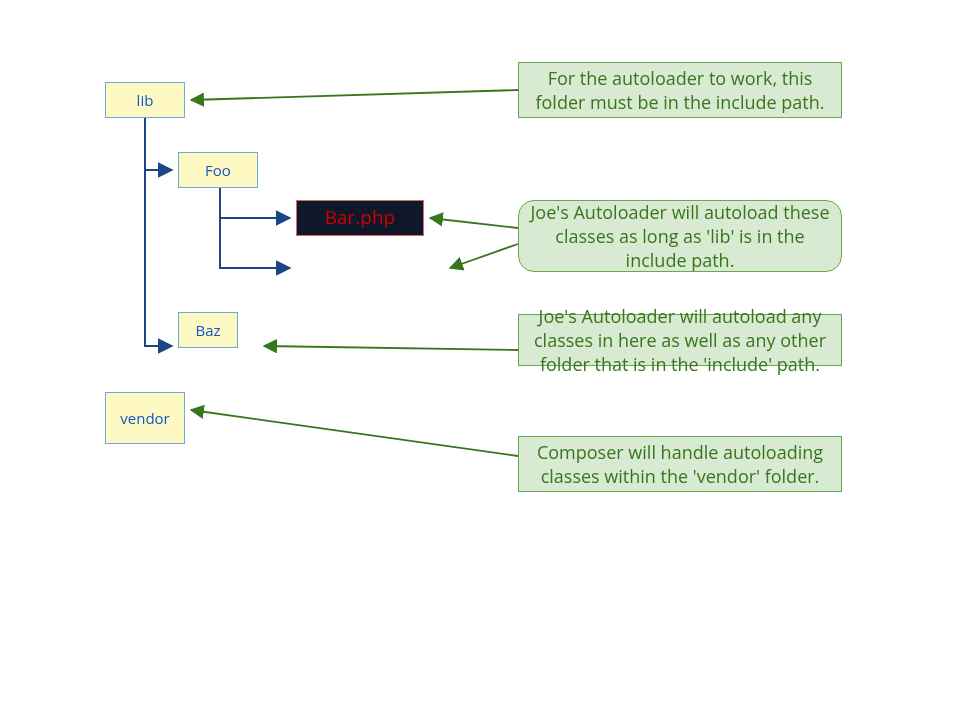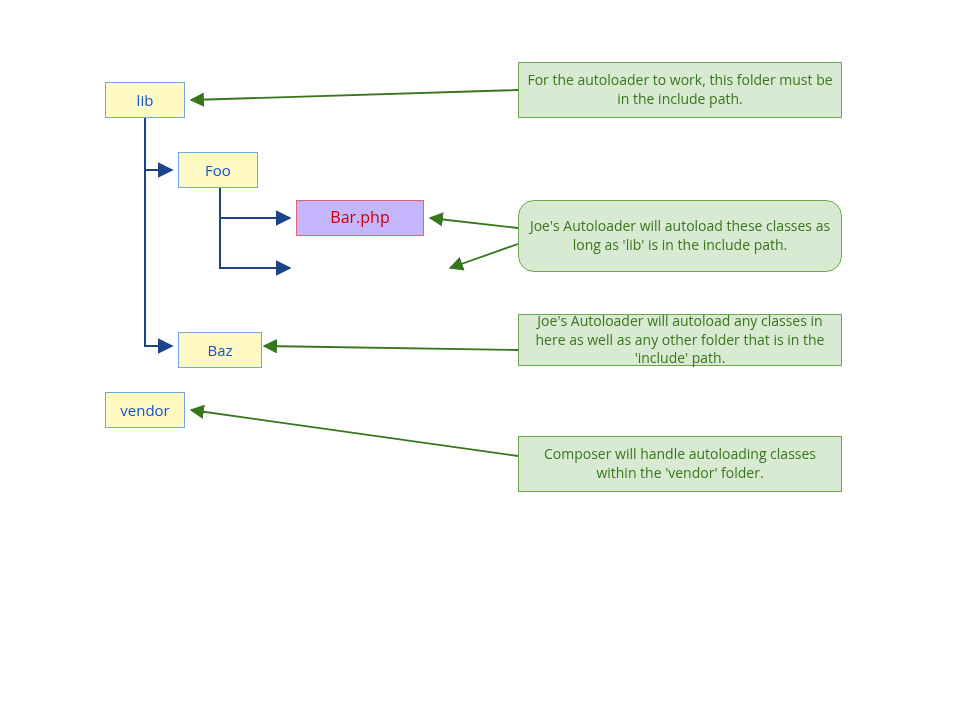--- a/index.html
+++ b/index.html
@@ -34,30 +34,30 @@
     padding: 2px 6px;
     line-height: 1.35;
   }
   .folder {
     background: #fef9c3;
     border-color: #6fa8dc;
     color: #1155cc;
     font-size: 15px;
   }
   .file {
-    background: #c4b5fd;
+    background: #0f172a;
     border-color: #e06666;
     color: #cc0000;
-    font-size: 16px;
+    font-size: 19px;
   }
   .note {
     background: #d9ead3;
     border-color: #6aa84f;
     color: #38761d;
-    font-size: 14px;
+    font-size: 18px;
   }
 </style>
 </head>
 <body>
 <div class="stage">
 
 <svg class="wires" viewBox="0 0 960 720">
   <defs>
     <marker id="arrBlue" viewBox="0 0 10 10" refX="9" refY="5" markerWidth="8" markerHeight="8" orient="auto-start-reverse">
       <path d="M 0 0 L 10 5 L 0 10 z" fill="#1c4587"></path>
@@ -97,25 +97,25 @@
 
 <div class="box folder" style="left:178px; top:152px; width:80px; height:36px;">
   <span>Foo</span>
 </div>
 
 <div class="box file" style="left:296px; top:200px; width:128px; height:36px;">
   <span>Bar.php</span>
 </div>
 
 
-<div class="box folder" style="left:178px; top:332px; width:84px; height:36px;">
+<div class="box folder" style="left:178px; top:312px; width:60px; height:36px;">
   <span>Baz</span>
 </div>
 
-<div class="box folder" style="left:105px; top:392px; width:80px; height:36px;">
+<div class="box folder" style="left:105px; top:392px; width:80px; height:52px;">
   <span>vendor</span>
 </div>
 
 <div class="box note" style="left:518px; top:62px; width:324px; height:56px;">
   <span>For the autoloader to work, this folder must be in the include path.</span>
 </div>
 
 <div class="box note" style="left:518px; top:200px; width:324px; height:72px;border-radius:16px;">
   <span>Joe's Autoloader will autoload these classes as long as 'lib' is in the include path.</span>
 </div>

